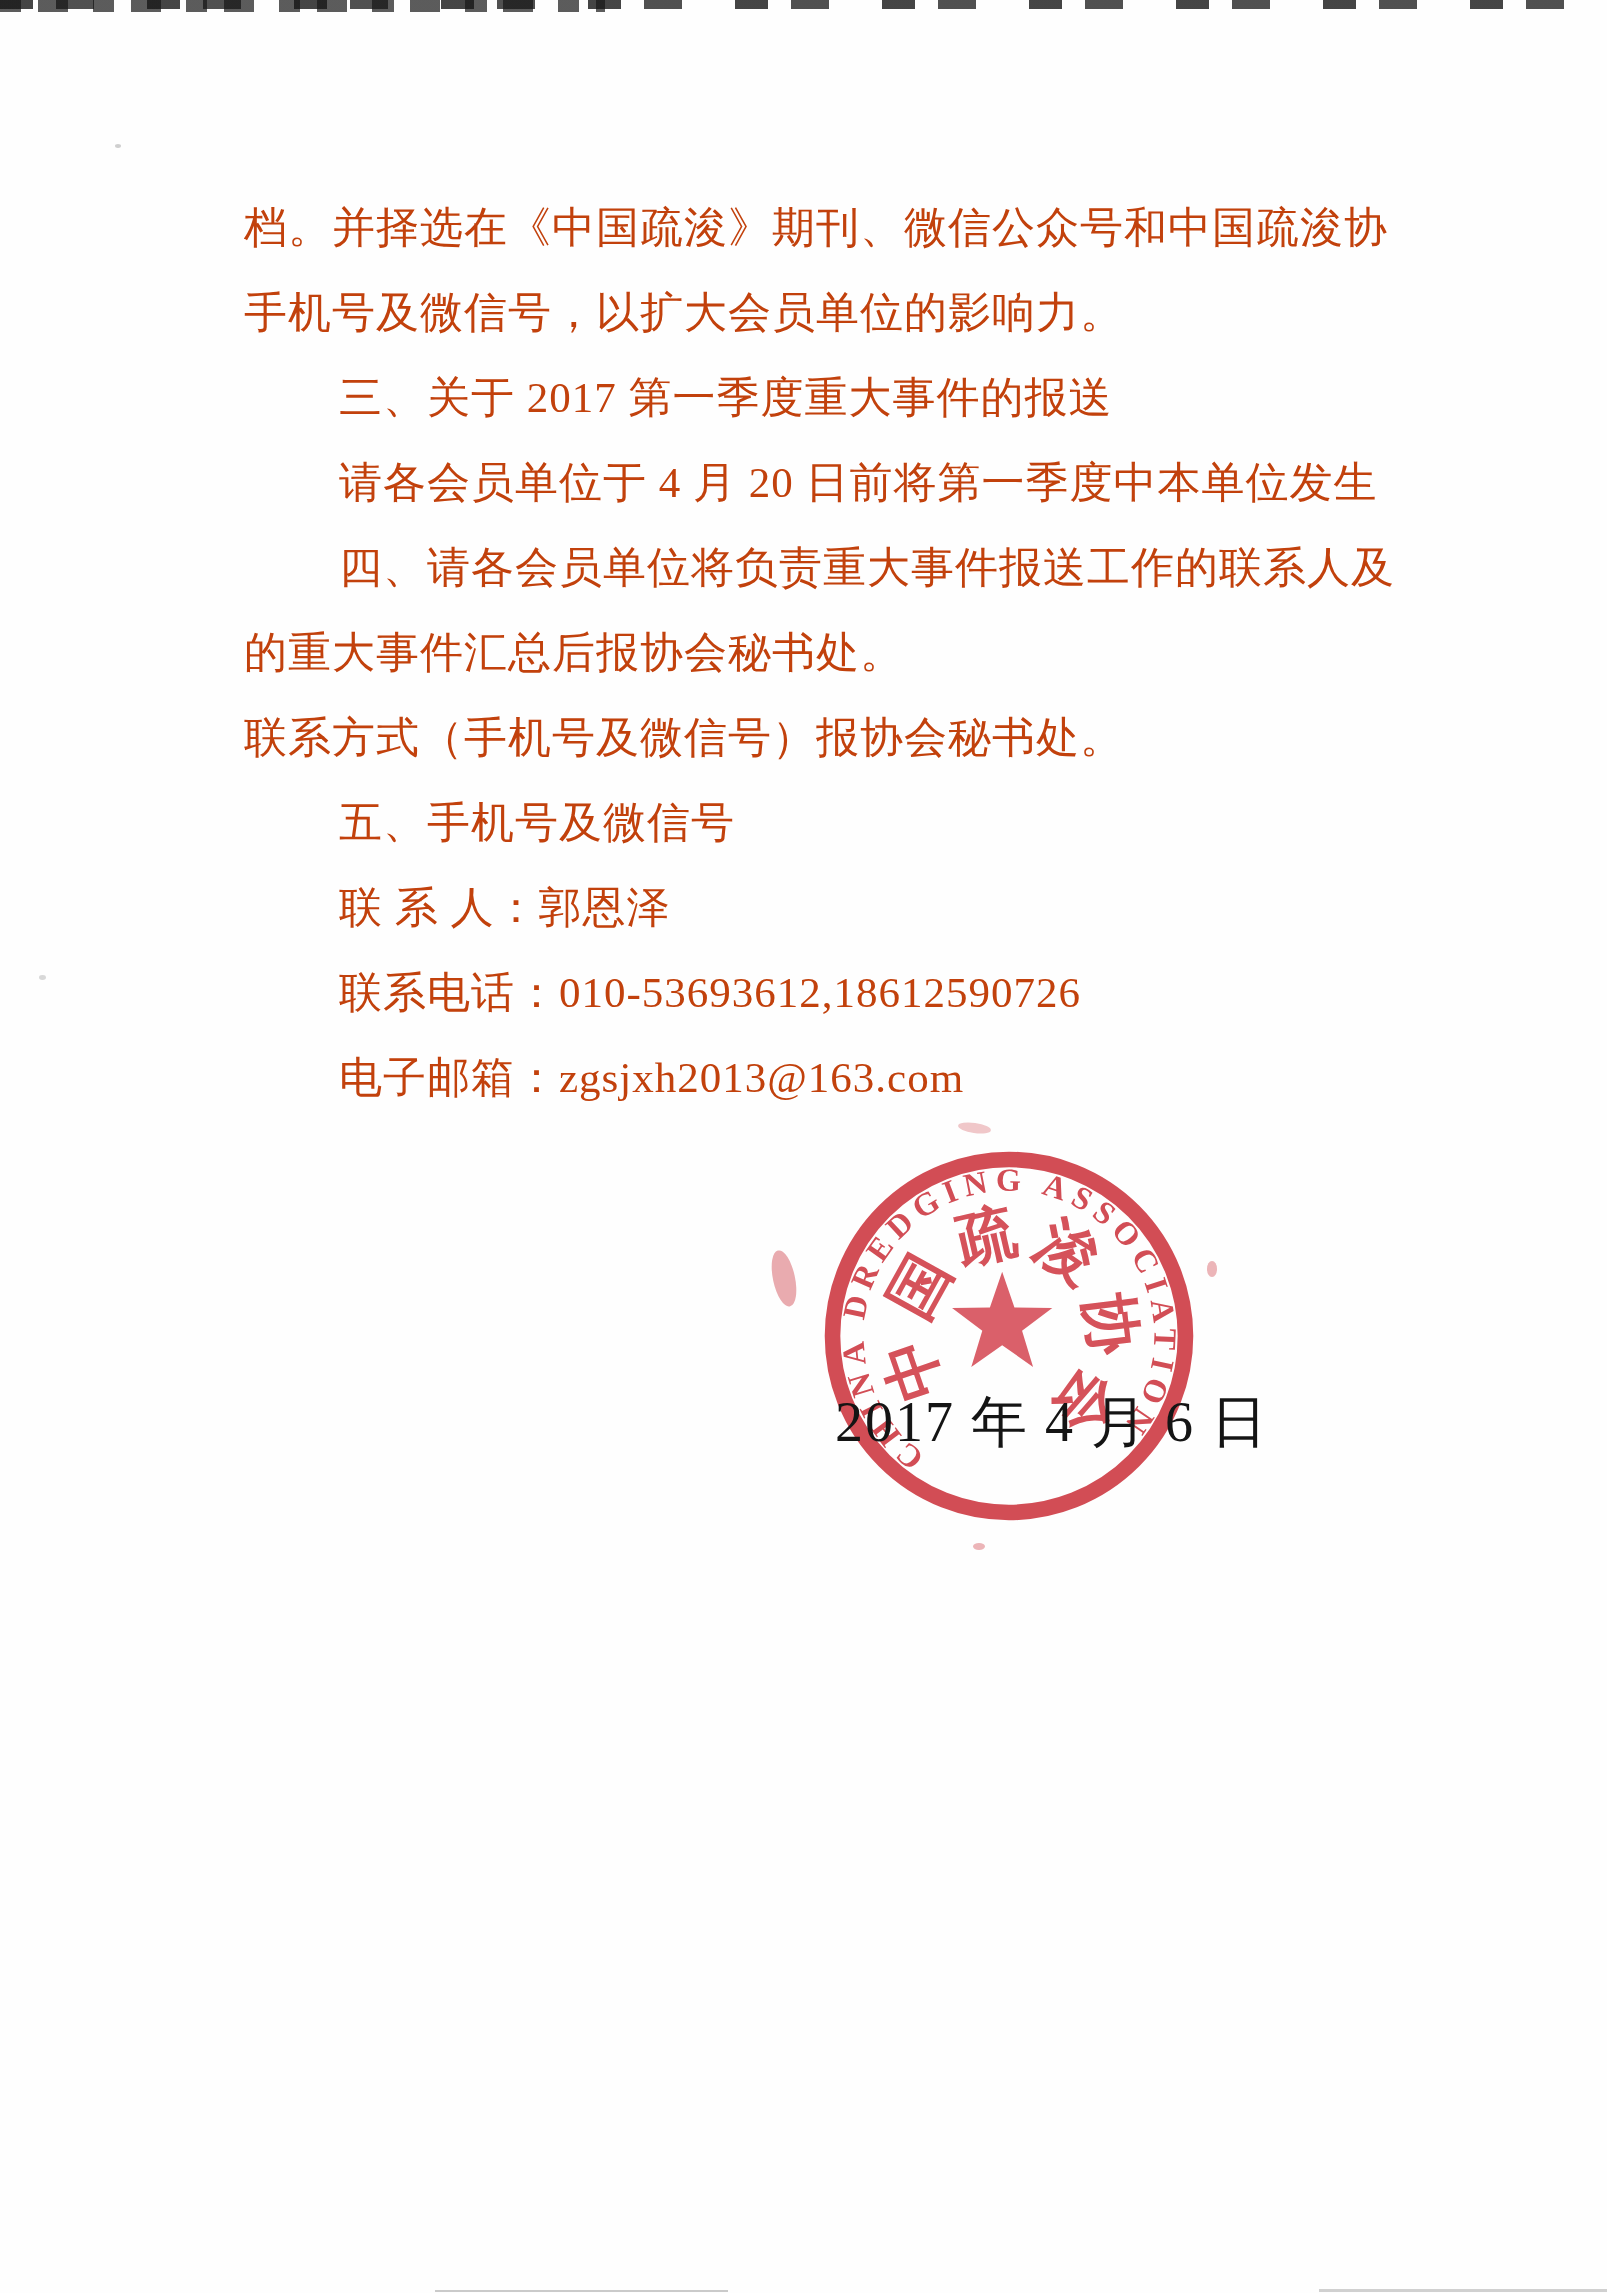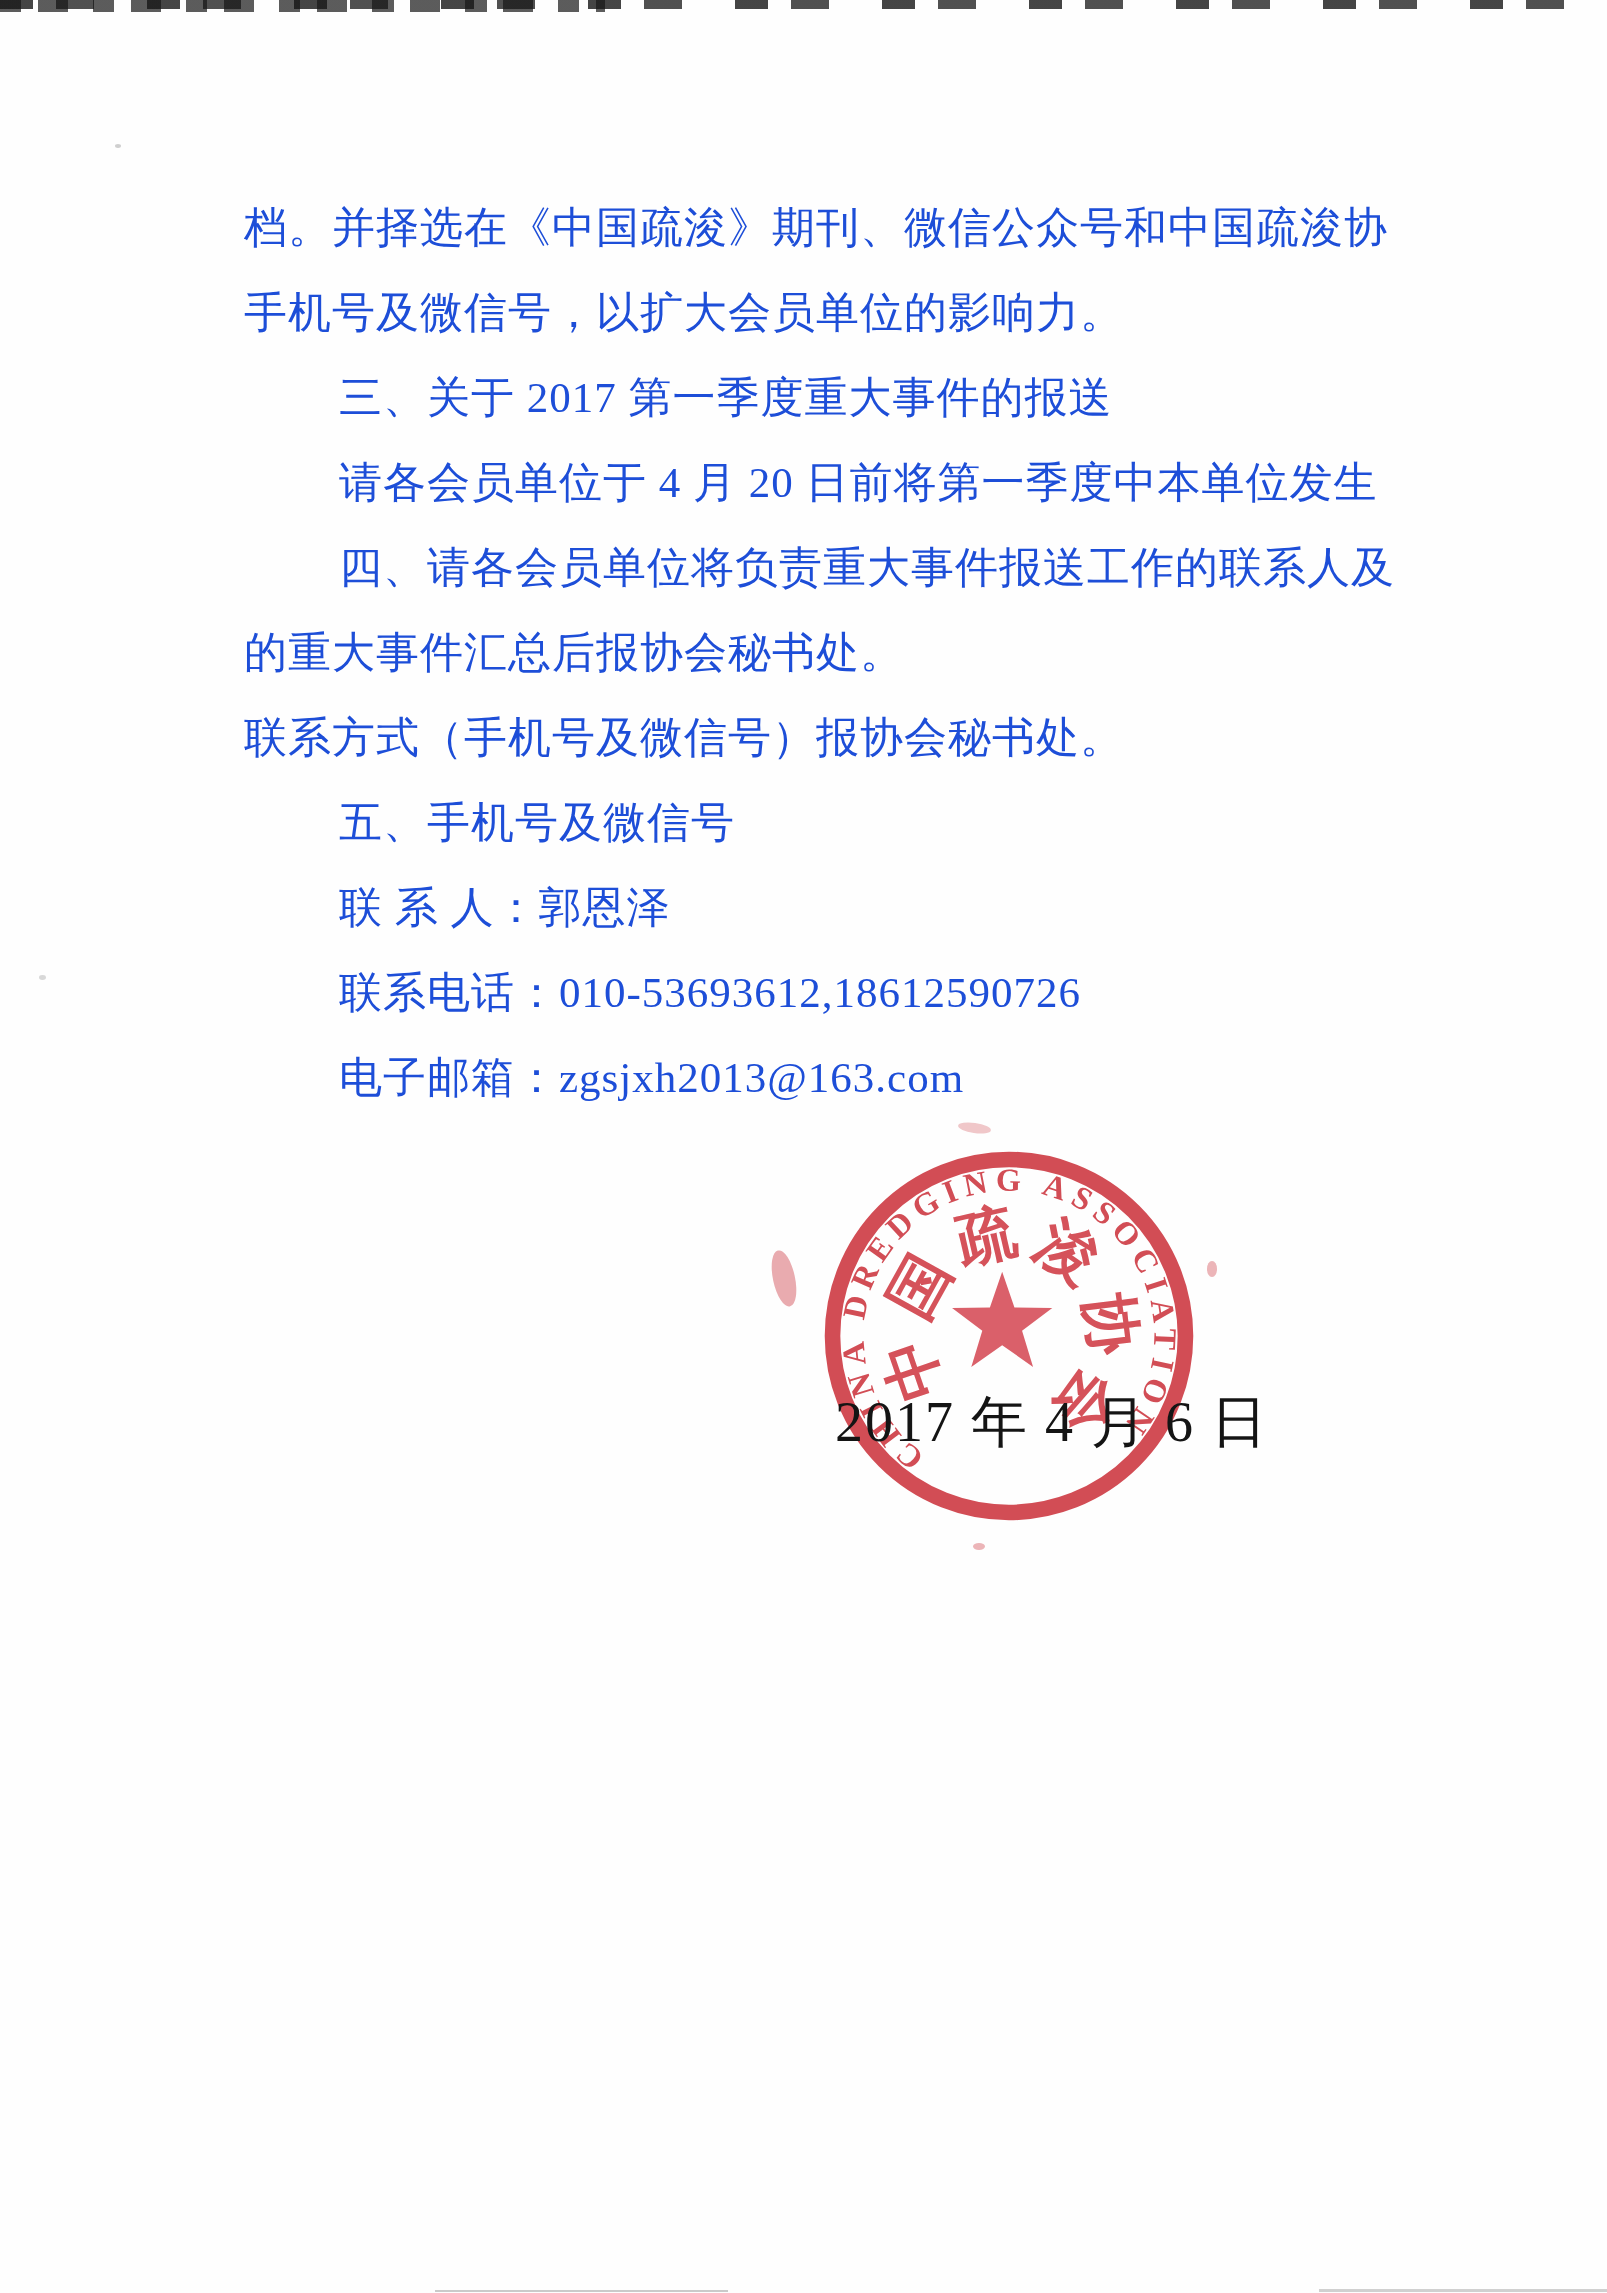--- a/index.html
+++ b/index.html
@@ -30,21 +30,21 @@
   .speck-g2{left:39px;top:975px;width:6.8px;height:4.9px;background:rgba(130,130,130,.3);}
   .speck-r1{left:773px;top:1250px;width:21.5px;height:57px;background:rgba(209,72,80,.45);transform:rotate(-12deg);}
   .speck-r2{left:1207px;top:1261px;width:9.8px;height:15.6px;background:rgba(209,72,80,.4);}
   .speck-r3{left:973px;top:1543px;width:11.7px;height:6.8px;background:rgba(209,72,80,.4);}
   .speck-r4{left:958px;top:1123px;width:33px;height:9.8px;background:rgba(209,72,80,.3);transform:rotate(8deg);}
 
   
   .doc-lines{position:absolute;left:244px;top:185px;width:1141px;}
   .line{
     height:85px;line-height:85px;font-size:43px;letter-spacing:1px;
-    color:#1d4ed8;white-space:pre;
+    color:#c2410c;white-space:pre;
   }
   .indent{padding-left:95px;}
 
   
   .sig-org{
     position:absolute;left:852px;top:1297px;font-size:44px;color:#141414;
     letter-spacing:0.5px;white-space:pre;z-index:3;
   }
   .sig-date{
     position:absolute;left:835px;top:1385px;font-size:56px;color:#141414;

